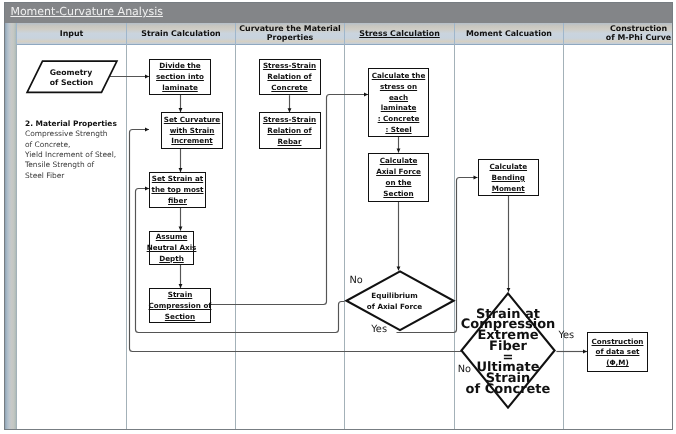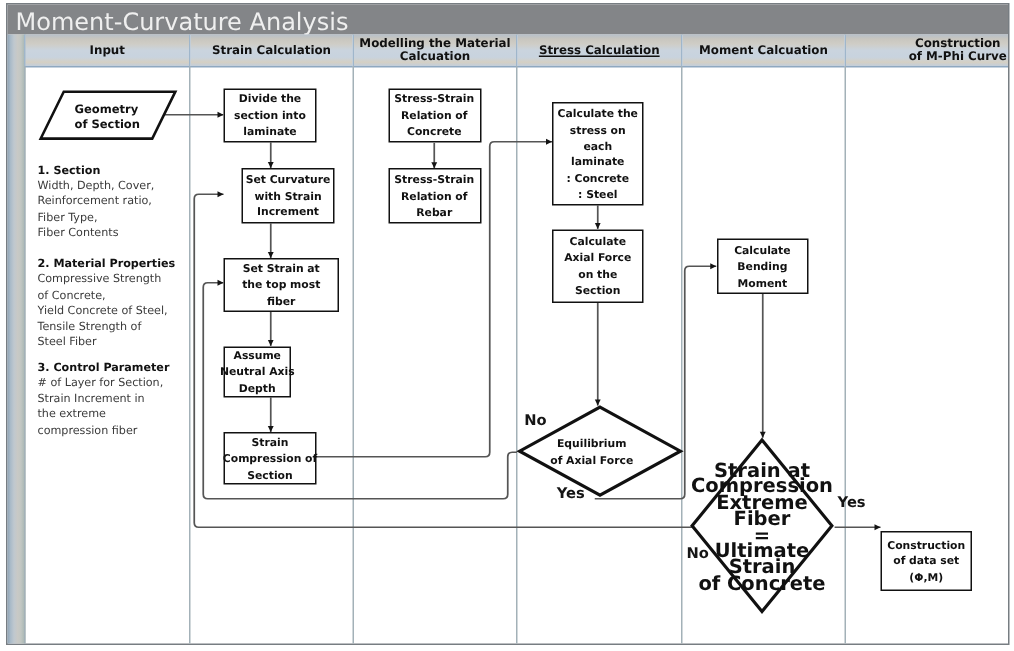--- a/index.html
+++ b/index.html
@@ -1,47 +1,47 @@
 <!DOCTYPE html>
 <html><head>
 <meta charset="utf-8">
 <style>
   html,body{margin:0;padding:0;background:#ffffff;}
   body{width:676px;height:434px;overflow:hidden;font-family:"DejaVu Sans",sans-serif;-webkit-font-smoothing:antialiased;text-rendering:geometricPrecision;}
   #root{position:relative;width:676px;height:434px;background:#fff;}
   .frame{position:absolute;left:4px;top:1.8px;width:669px;height:428px;border:1px solid #777d82;box-sizing:border-box;background:#fff;}
   .titlebar{position:absolute;left:0;top:0;width:100%;height:20px;background:#838588;}
-  .titlebar span{position:absolute;left:5.4px;top:2.6px;font-family:"DejaVu Sans",sans-serif;font-size:16px;color:#efefef;white-space:nowrap;}
+  .titlebar span{position:absolute;left:5.4px;top:2.6px;font-family:"DejaVu Sans",sans-serif;font-size:11px;color:#efefef;white-space:nowrap;text-decoration:underline;}
   .leftband{position:absolute;left:0;top:20px;width:12.2px;bottom:0;
      background:linear-gradient(to right,#8fa3b4 0%,#a9bac8 16%,#bfc8cf 36%,#c8c9c6 56%,#c2c7c3 74%,#adbab6 92%,#a6b3ae 100%);}
   .hdr{position:absolute;top:20px;height:21.9px;
        background:linear-gradient(to bottom,#b6c0ca 0%,#c8c6bf 14%,#cfcdc6 30%,#cad4de 50%,#c8d3de 72%,#d5d0c4 88%,#c2cedb 100%);
        border-bottom:1px solid #8fa8c0;border-left:1px solid #9fb6cb;display:flex;align-items:center;justify-content:center;text-align:center;
        font-size:7.9px;font-weight:bold;color:#111;line-height:9.4px;box-sizing:border-box;}
   .col{position:absolute;top:41.7px;bottom:0;border-left:1px solid #a3b1b8;}
   .box{position:absolute;border:1.85px solid #111;background:#fff;display:flex;align-items:center;justify-content:center;text-align:center;
-       font-size:7.2px;font-weight:bold;color:#111;line-height:10.8px;box-sizing:border-box;white-space:pre;padding-top:1.6px;}
+       font-size:7.2px;font-weight:bold;color:#111;line-height:10.8px;box-sizing:border-box;white-space:pre;padding-top:1.6px;text-decoration:underline;}
   svg.ov{position:absolute;left:0;top:0;width:676px;height:434px;pointer-events:none;}
-  .lbl{position:absolute;font-size:9.8px;font-weight:bold;color:#151515;line-height:10px;white-space:nowrap;}
+  .lbl{position:absolute;font-size:9.8px;font-weight:normal;color:#151515;line-height:10px;white-space:nowrap;}
   .txt{position:absolute;font-size:7.45px;color:#3a3a3a;line-height:10.42px;}
   .txt b{font-weight:bold;color:#111;}
 </style>
 </head>
 <body>
 
 <div id="root">
   <div class="frame">
     <div class="titlebar">
       <span>Moment-Curvature Analysis</span>
     </div>
     <div class="leftband"></div>
     <div id="hdrs">
         <div class="hdr" style="left: 11px; width: 110px;">Input</div>
         <div class="hdr" style="left: 121px; width: 109px;">Strain Calculation</div>
-        <div class="hdr" style="left: 230px; width: 109px;">Modelling the Material Calcuation</div>
+        <div class="hdr" style="left: 230px; width: 109px;">Curvature the Material Properties</div>
         <div class="hdr" style="left: 339px; width: 110px; text-decoration: underline;">Stress Calculation</div>
         <div class="hdr" style="left: 449px; width: 109px;">Moment Calcuation</div>
         <div class="hdr" style="left: 558px; width: 109px; padding-left: 41px;">Construction of M-Phi Curve</div>
       </div>
     <div id="cols">
         <div class="col" style="left: 11px; width: 110px;"></div>
         <div class="col" style="left: 121px; width: 109px;"></div>
         <div class="col" style="left: 230px; width: 109px;"></div>
         <div class="col" style="left: 339px; width: 110px;"></div>
         <div class="col" style="left: 449px; width: 109px;"></div>
@@ -73,21 +73,21 @@
         </g>
     </svg>
 
     <div class="shape" id="shapes">
         <div class="box" style="left: 149px; top: 58.5px; width: 62px; height: 36px; white-space: pre;">Divide the
 section into
 laminate</div>
         <div class="box" style="left: 161px; top: 112px; width: 62px; height: 36.5px; white-space: pre;">Set Curvature
 with Strain
 Increment</div>
-        <div class="box" style="left: 149px; top: 172px; width: 77px; height: 35.5px; white-space: pre;">Set Strain at
+        <div class="box" style="left: 149px; top: 172px; width: 57px; height: 35.5px; white-space: pre;">Set Strain at
 the top most
 fiber</div>
         <div class="box" style="left: 149px; top: 230.5px; width: 45px; height: 34px; white-space: pre;">Assume
 Neutral Axis
 Depth</div>
         <div class="box" style="left: 149px; top: 288px; width: 62px; height: 35px; white-space: pre;">Strain
 Compression of
 Section</div>
         <div class="box" style="left: 258.5px; top: 58.5px; width: 62px; height: 36.5px; white-space: pre;">Stress-Strain
 Relation of
@@ -101,21 +101,21 @@
 laminate
 : Concrete
 : Steel</div>
         <div class="box" style="left: 368px; top: 152.5px; width: 61px; height: 49px; white-space: pre;">Calculate
 Axial Force
 on the
 Section</div>
         <div class="box" style="left: 477.5px; top: 159px; width: 61.5px; height: 37px; white-space: pre;">Calculate
 Bending
 Moment</div>
-        <div class="box" style="left: 587px; top: 332px; width: 61px; height: 40px; white-space: pre; margin-top: 22px;">Construction
+        <div class="box" style="left: 587px; top: 332px; width: 61px; height: 40px; white-space: pre;">Construction
 of data set
 (Φ,M)</div>
         <div class="shapewrap" style="position: absolute; left: 25.5px; top: 60px; width: 92px; height: 33.5px;">
           <svg width="92" height="33.5" viewBox="0 0 92 33.5" style="position: absolute; left: 0px; top: 0px; overflow: visible;">
             <path d="M16.5,1.1 L90.9,1.1 L75.5,32.4 L1.1,32.4 Z" fill="#fff" stroke="#111" stroke-width="1.7" stroke-linejoin="miter"></path>
           </svg>
           <div style="position: absolute; left: 0px; top: 0px; width: 92px; height: 33.5px; display: flex; align-items: center; justify-content: center; white-space: pre-line; font-size: 7.7px; line-height: 10.3px; font-weight: bold; color: rgb(17, 17, 17); padding-top: 2.6px; box-sizing: border-box;">Geometry
 of Section</div>
         </div>
         <div class="shapewrap" style="position: absolute; left: 344.5px; top: 270px; width: 110px; height: 61.5px;">
@@ -136,37 +136,23 @@
 Ultimate Strain
 of Concrete</div>
         </div>
         <div class="lbl" style="left: 349.5px; top: 275.7px;">No</div>
         <div class="lbl" style="left: 371.2px; top: 325.2px;">Yes</div>
         <div class="lbl" style="left: 457.7px; top: 364.5px;">No</div>
         <div class="lbl" style="left: 558.4px; top: 331.3px;">Yes</div>
       </div>
 
     <div class="txt" id="notes" style="left:25px;top:108.6px;width:108px;">
-        <div>
-          <div><b>1. Section</b></div>
-          <div>Width, Depth, Cover,</div>
-          <div>Reinforcement ratio,</div>
-          <div> Fiber Type,</div>
-          <div>Fiber Contents</div>
-        </div>
         <div style="margin-top: 10.2px;">
           <div><b>2. Material Properties</b></div>
           <div>Compressive Strength</div>
           <div>of Concrete,</div>
-          <div>Yield Concrete of Steel,</div>
+          <div>Yield Increment of Steel,</div>
           <div>Tensile Strength of</div>
           <div>Steel Fiber</div>
-        </div>
-        <div style="margin-top: 6.6px;">
-          <div><b>3. Control Parameter</b></div>
-          <div># of Layer for Section,</div>
-          <div>Strain Increment in</div>
-          <div>the extreme</div>
-          <div>compression fiber</div>
         </div>
       </div>
   </div>
 </div>
 
 </body></html>

